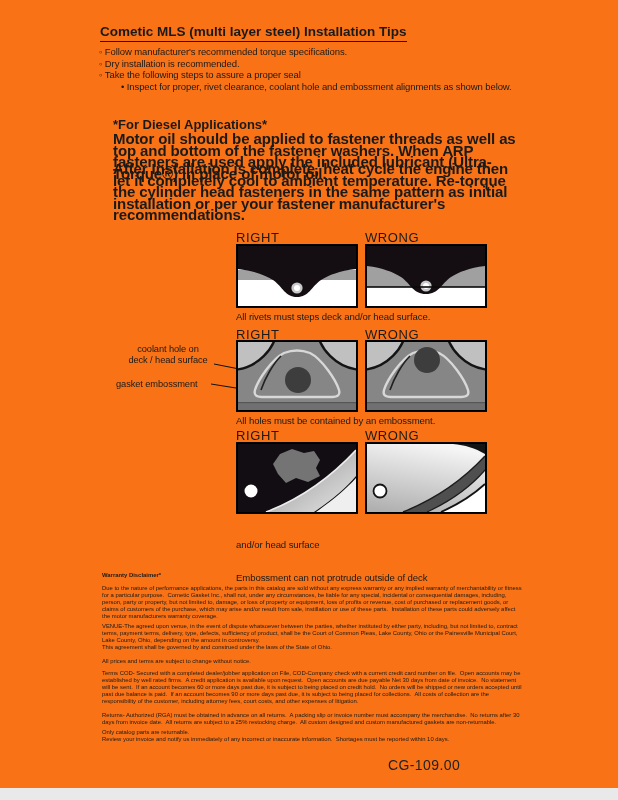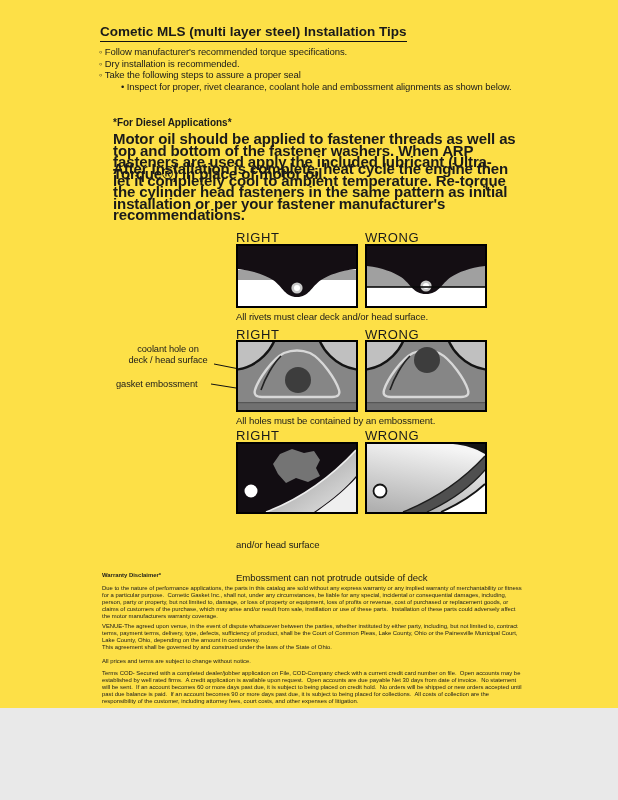--- a/index.html
+++ b/index.html
@@ -1,35 +1,35 @@
 <!DOCTYPE html>
 <html style="--ink: #1a1a1a; --diagram-black: #140e13; --gray-band: #a0a0a0; --gray-deck: #868686; --gray-bore: #c0c0c0; --gray-dark-band: #4f4f4f;"><head>
 <meta charset="utf-8">
 <style>
   html,body{margin:0;padding:0;background:#e9e9e9;}
   .page{
-    position:relative;width:618px;height:708px;margin:0 auto;
-    background:#fde047;color:var(--ink,#1a1a1a);
+    position:relative;width:618px;height:788px;margin:0 auto;
+    background:#f97316;color:var(--ink,#1a1a1a);
     font-family:"Liberation Sans","DejaVu Sans",sans-serif;
     overflow:hidden;
   }
   .abs{position:absolute;}
   .pre{white-space:pre;}
   .prewrap{white-space:pre-wrap;}
 
   .title{
     left:100px;top:24px;font-size:13.5px;font-weight:bold;
     border-bottom:1.6px solid #111;padding-bottom:2px;white-space:pre;
   }
   .bullets{left:99px;top:46px;font-size:9.5px;letter-spacing:-0.1px;line-height:11.6px;}
   .bullets .b::before{content:"\25E6\00a0";font-size:9.5px;}
   .bullets .sb{padding-left:22px;}
   .bullets .sb::before{content:"\2022\00a0";}
 
-  .diesel-h{left:113px;top:117px;font-size:10px;font-weight:bold;white-space:pre;}
+  .diesel-h{left:113px;top:117px;font-size:13px;font-weight:bold;white-space:pre;}
   .para{left:113px;width:416px;font-size:15px;letter-spacing:-0.1px;line-height:11.6px;font-weight:bold;}
   .p1{top:133px;}
   .p2{top:163px;}
   .note{left:113px;top:207px;font-size:9.5px;letter-spacing:-0.1px;white-space:pre;}
 
   .dlabel{width:122px;text-align:left;font-size:13px;letter-spacing:0.6px;white-space:pre;}
   .cap{font-size:9.6px;letter-spacing:-0.1px;line-height:11px;white-space:pre;}
   .ann{font-size:9.3px;letter-spacing:-0.1px;line-height:10.5px;}
 
   .fine{left:102px;width:420px;font-size:5.9px;line-height:7px;letter-spacing:0;}
@@ -73,21 +73,21 @@
     <rect x="0" y="0" width="122" height="64" fill="#fff"></rect>
     <rect x="2" y="22" width="118" height="21" fill="#a0a0a0"></rect>
     <path d="M2,2 H120 V22 C104,24 94,28 86,33 C76,40 74,50 61,50 C48,50 46,40 36,33 C28,28 18,24 2,22 Z" fill="#140e13"></path>
     <circle cx="61" cy="42" r="7" fill="#140e13"></circle>
     <circle cx="61" cy="42" r="5.6" fill="#c9c9c9"></circle>
     <circle cx="61" cy="42" r="3" fill="#ffffff"></circle>
     <rect x="2" y="42.2" width="118" height="1.6" fill="#0a0a0a"></rect>
     <rect x="1" y="1" width="120" height="62" fill="none" stroke="#000" stroke-width="2"></rect>
   </svg>
 
-  <div class="abs cap" style="left:236px;top:311px;">All rivets must clear deck and/or head surface.</div>
+  <div class="abs cap" style="left:236px;top:311px;">All rivets must steps deck and/or head surface.</div>
 
   <div class="abs dlabel" style="left:236px;top:327px;">RIGHT</div>
   <div class="abs dlabel" style="left:365px;top:327px;">WRONG</div>
 
   <div class="abs ann" style="left:118px;top:344px;width:100px;text-align:center;">
     <div>coolant hole on</div>
     <div>deck / head surface</div>
   </div>
   <div class="abs ann pre" style="left:116px;top:379px;">gasket embossment</div>
 

